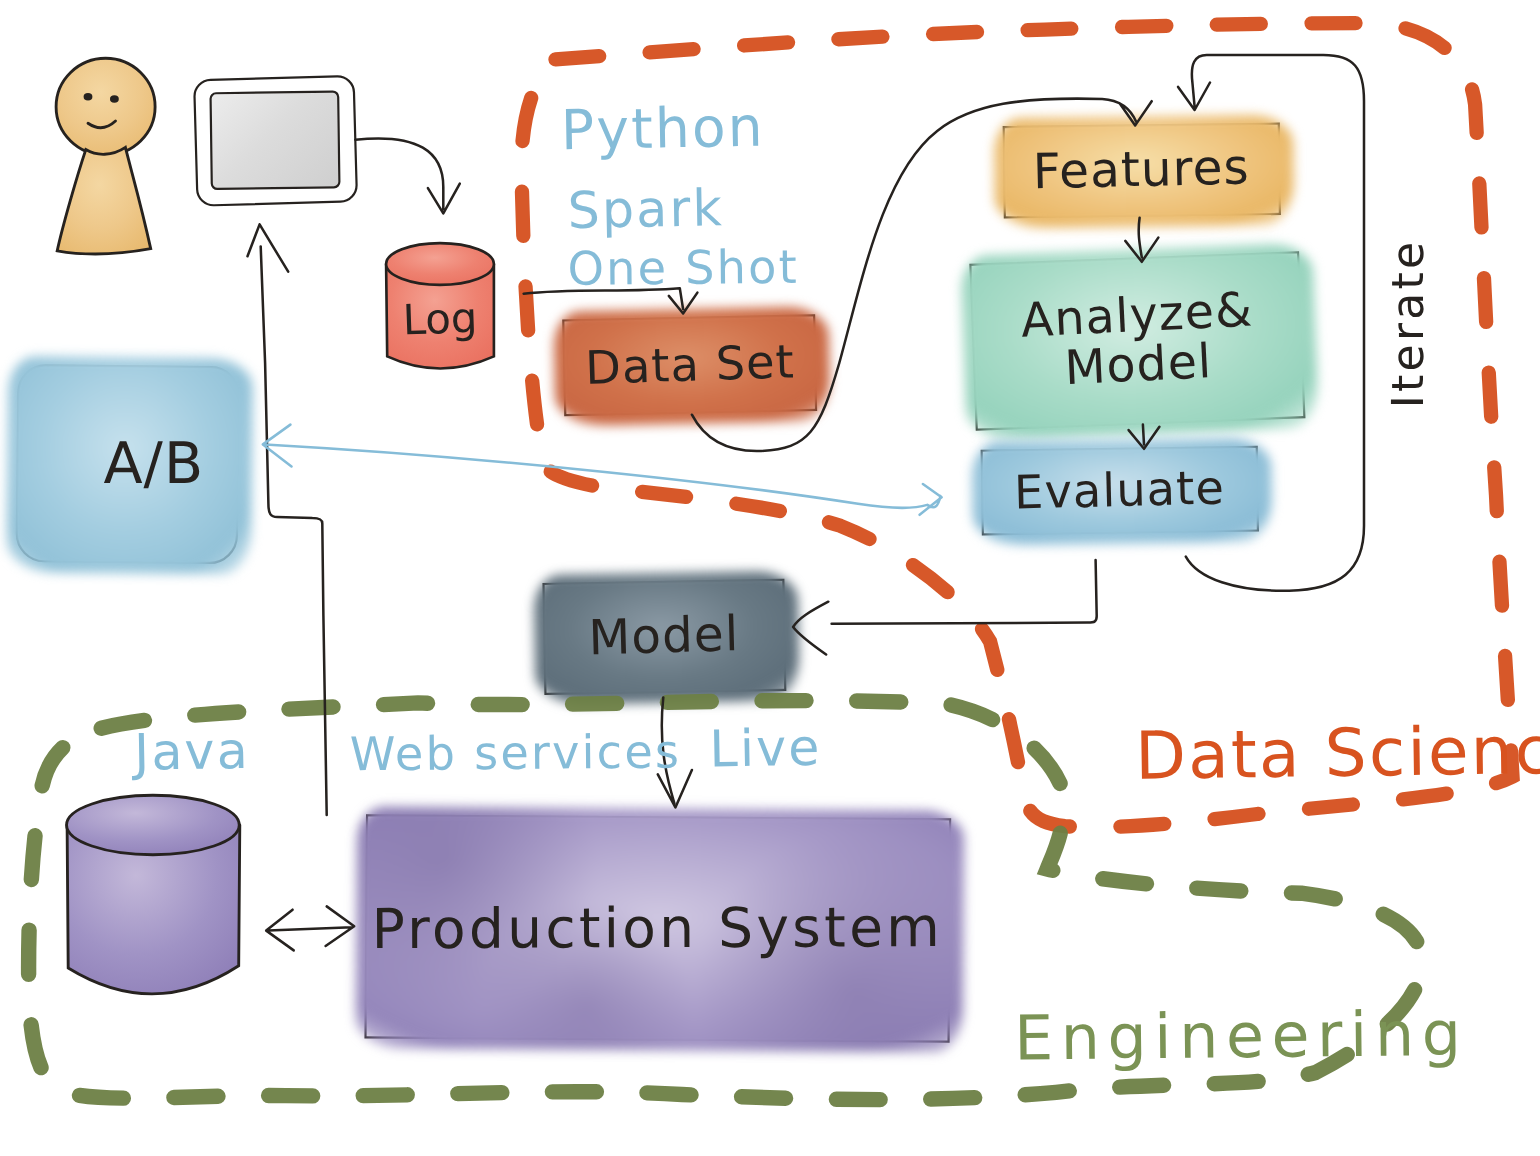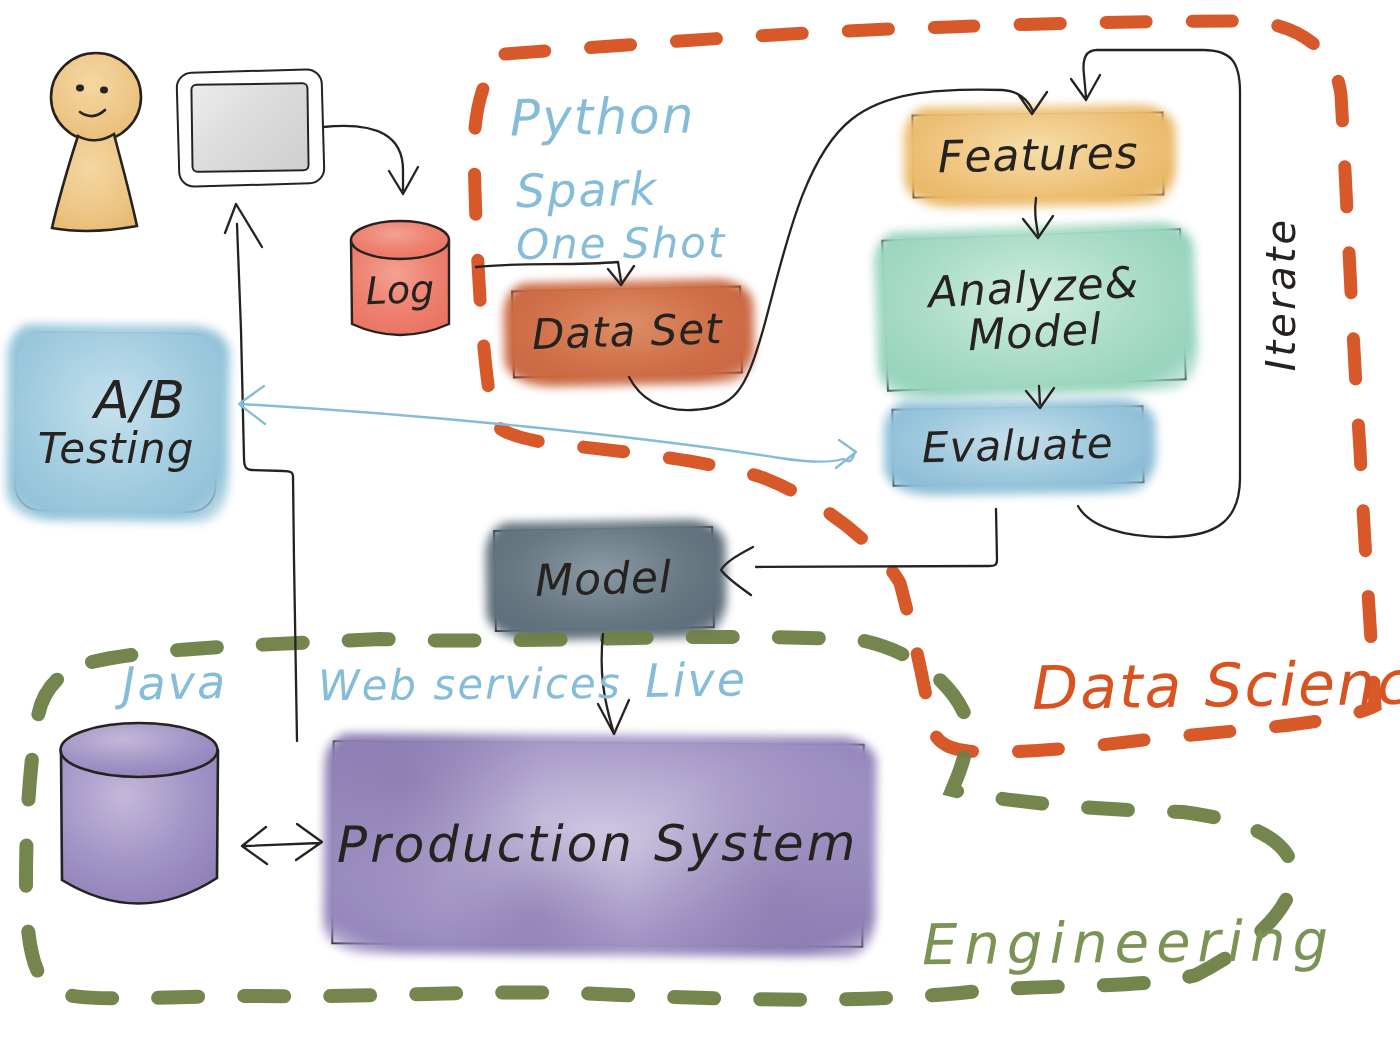--- a/index.html
+++ b/index.html
@@ -1,21 +1,20 @@
 <!DOCTYPE html>
 <html><head>
 <meta charset="utf-8">
 <style>
   html,body { margin:0; padding:0; background:#ffffff; }
   #canvas {
     position:relative; width:1400px; height:1051px; overflow:hidden;
     background:#ffffff;
     font-family:"DejaVu Sans", sans-serif;
     color:#26221f;
-    font-style:italic;
   }
   #ink { position:absolute; left:0; top:0; z-index:5; pointer-events:none; }
 
   
   .node {
     position:absolute; z-index:2;
     border:2.2px solid #26221f;
     display:flex; flex-direction:column; align-items:center; justify-content:center;
     text-align:center; line-height:1.05;
   }
@@ -192,21 +191,20 @@
   <div class="node" id="dataset">
     <div class="node-label">Data Set</div>
   </div>
 
   <div class="node" id="model">
     <div class="node-label">Model</div>
   </div>
 
   <div class="node" id="abtesting">
     <div class="node-label big">A/B</div>
-    <div class="node-label">Testing</div>
   </div>
 
   <div class="node" id="production">
     <div class="node-label">Production System</div>
   </div>
 
   <div class="note blue" id="lbl-python">Python</div>
   <div class="note blue" id="lbl-spark">Spark</div>
   <div class="note blue" id="lbl-oneshot">One Shot</div>
   <div class="note blue" id="lbl-java">Java</div>

